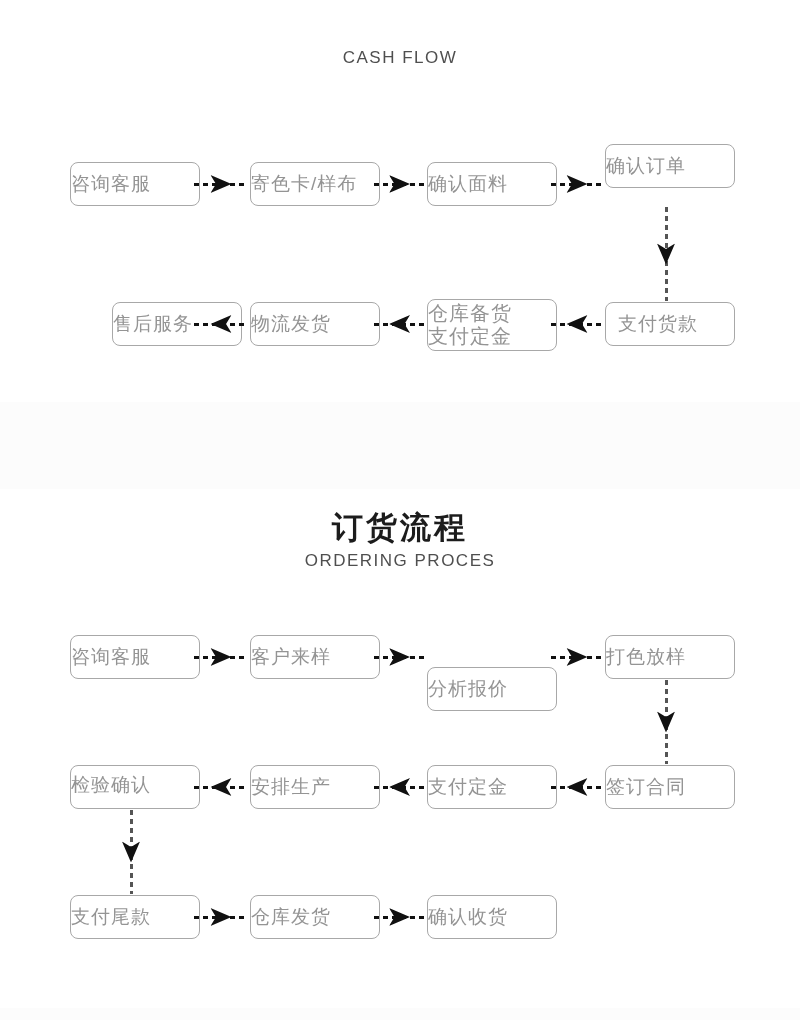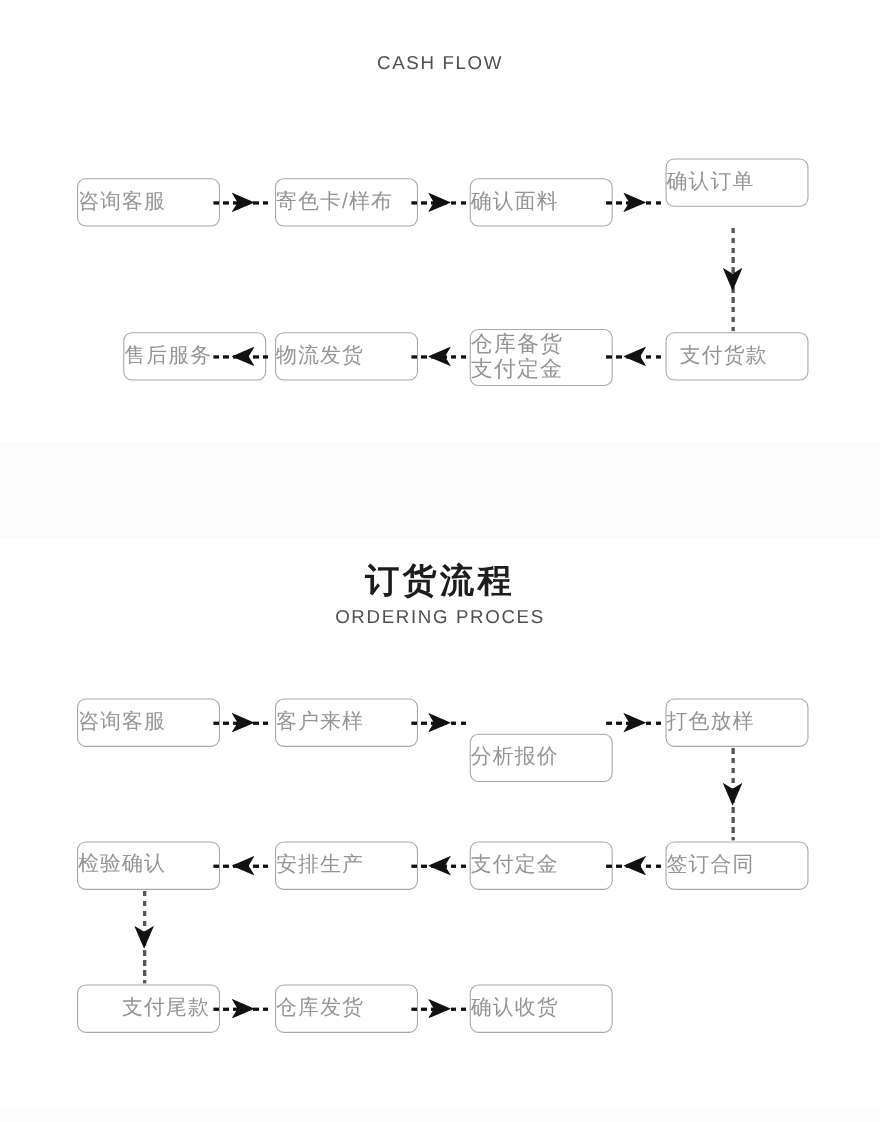--- a/index.html
+++ b/index.html
@@ -172,21 +172,21 @@
 <div class="h-conn" style="left:551px;top:777px;width:52px;">
     <div class="line"></div>
     <div class="head head-left"></div>
   </div>
 
 <div class="v-conn" style="left:121px;top:810px;height:84px;">
     <div class="line"></div>
     <div class="head head-down"></div>
   </div>
 
-<div class="node" style="left:70px;top:895px;padding-left:40px;">
+<div class="node" style="left:70px;top:895px;">
     <span>支付尾款</span>
   </div>
 <div class="node" style="left:250px;top:895px;">
     <span>仓库发货</span>
   </div>
 <div class="node" style="left:427px;top:895px;">
     <span>确认收货</span>
   </div>
 
 <div class="h-conn" style="left:194px;top:907px;width:54px;">

